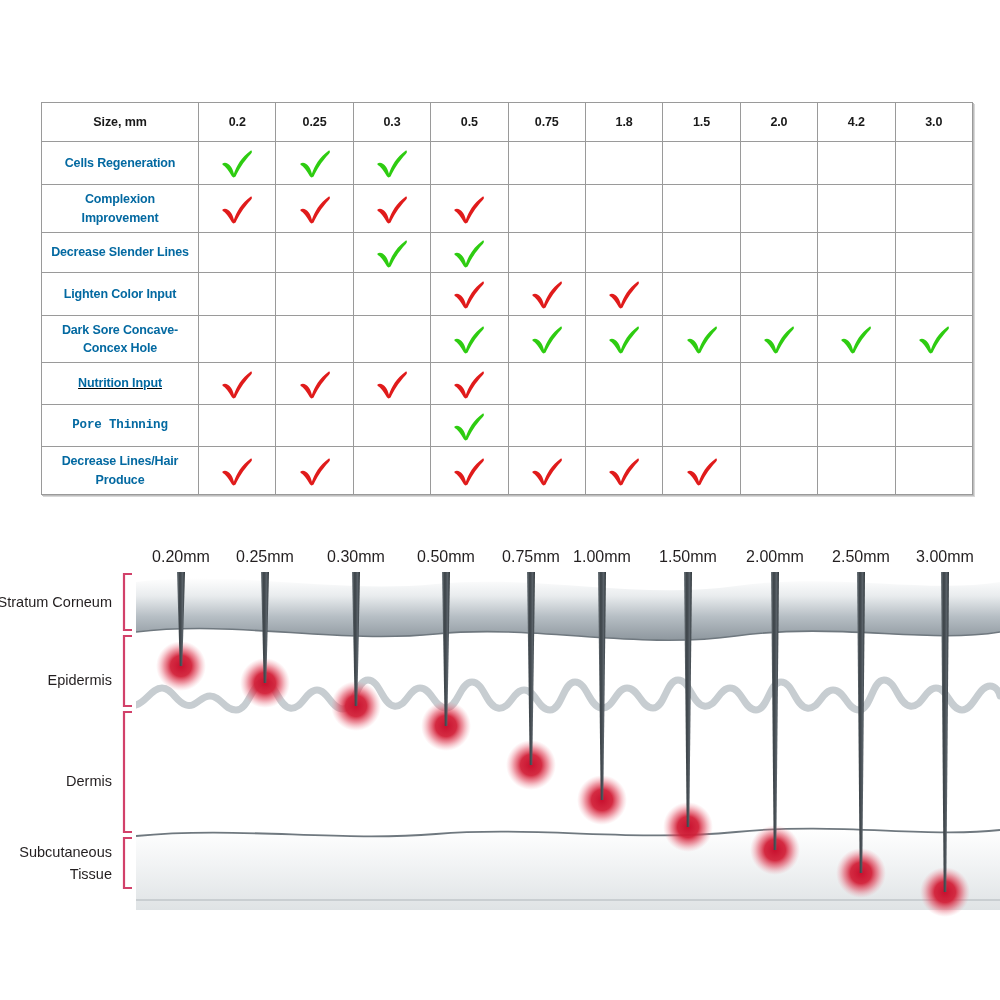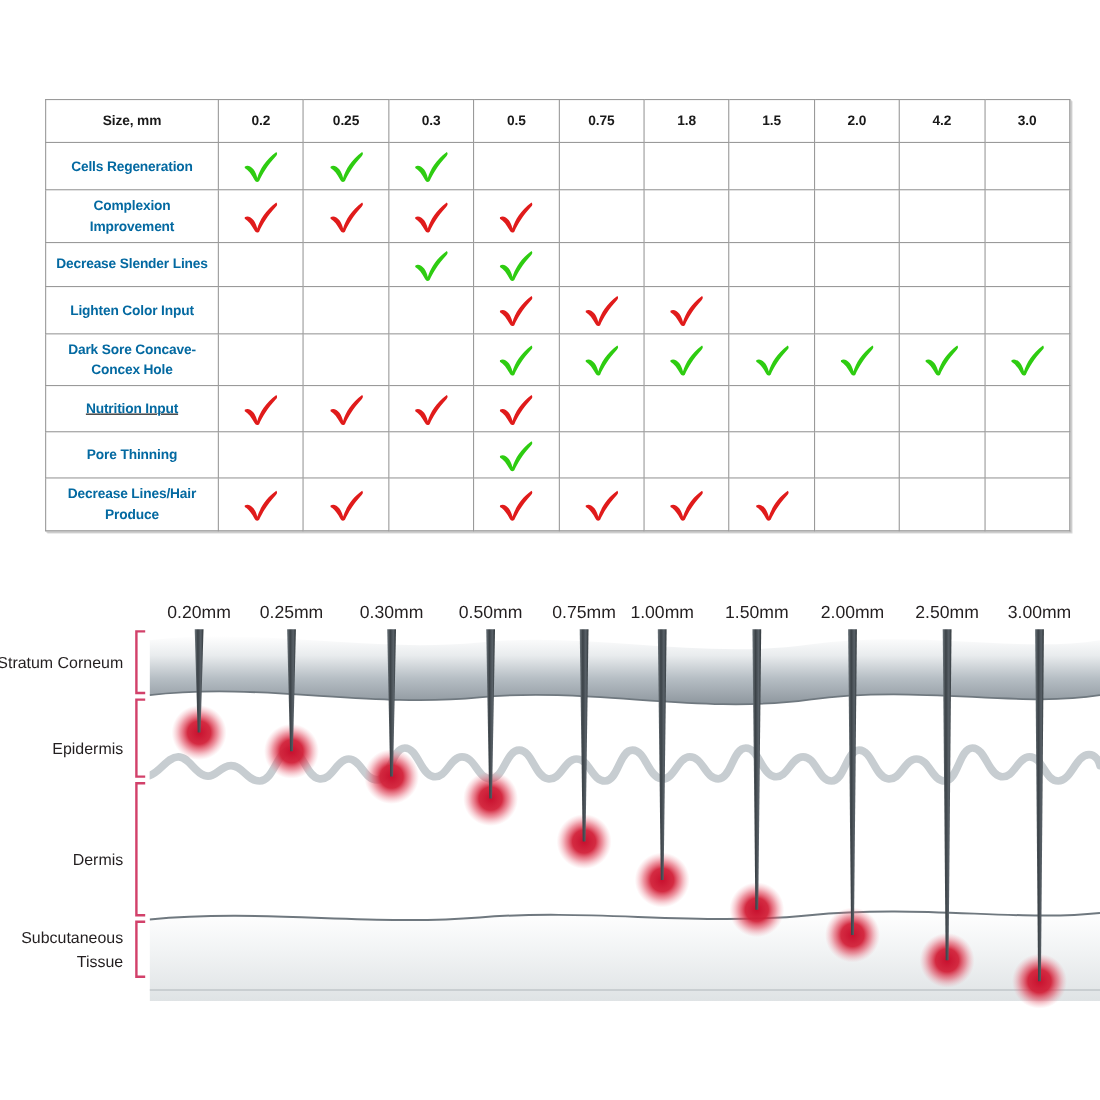--- a/index.html
+++ b/index.html
@@ -4,21 +4,21 @@
 <style>
   html,body{margin:0;padding:0;}
   body{
     width:1000px;height:1000px;background:#ffffff;
     font-family:"Liberation Sans", sans-serif;
     overflow:hidden;position:relative;
   }
 
   
   #benefit-table-wrap{
-    position:absolute;left:41px;top:90px;width:931px;height:329px;
+    position:absolute;left:41px;top:102px;width:931px;height:329px;
   }
   table.benefit{
     border-collapse:collapse;width:931px;height:393px;
     table-layout:fixed;background:#fff;
     box-shadow:1px 1px 0 #bdbdbd, 2px 2px 0 #d8d8d8;
   }
   table.benefit td, table.benefit th{
     border:1px solid #9a9a9a;
     text-align:center;vertical-align:middle;
     padding:0;
@@ -33,21 +33,21 @@
   col.labelcol{width:157px;}
   col.datacol{width:77.4px;}
 
   tr.hdr{height:39px;}
   tr.r1{height:43px;}
   tr.r2{height:48px;}
   tr.r3{height:40px;}
   tr.r4{height:43px;}
   tr.r5{height:47px;}
   tr.r6{height:42px;text-decoration:underline;}
-  tr.r7{height:42px;}
+  tr.r7{height:42px;font-family:Liberation Mono, monospace;}
   tr.r8{height:48px;}
 
   .chk{display:block;margin:0 auto;width:34px;height:30px;}
   .chk.hidden{visibility:hidden;}
 
   
   #skin-diagram{
     position:absolute;left:0;top:520px;width:1000px;height:400px;
   }
   #skin-diagram svg{display:block;}

